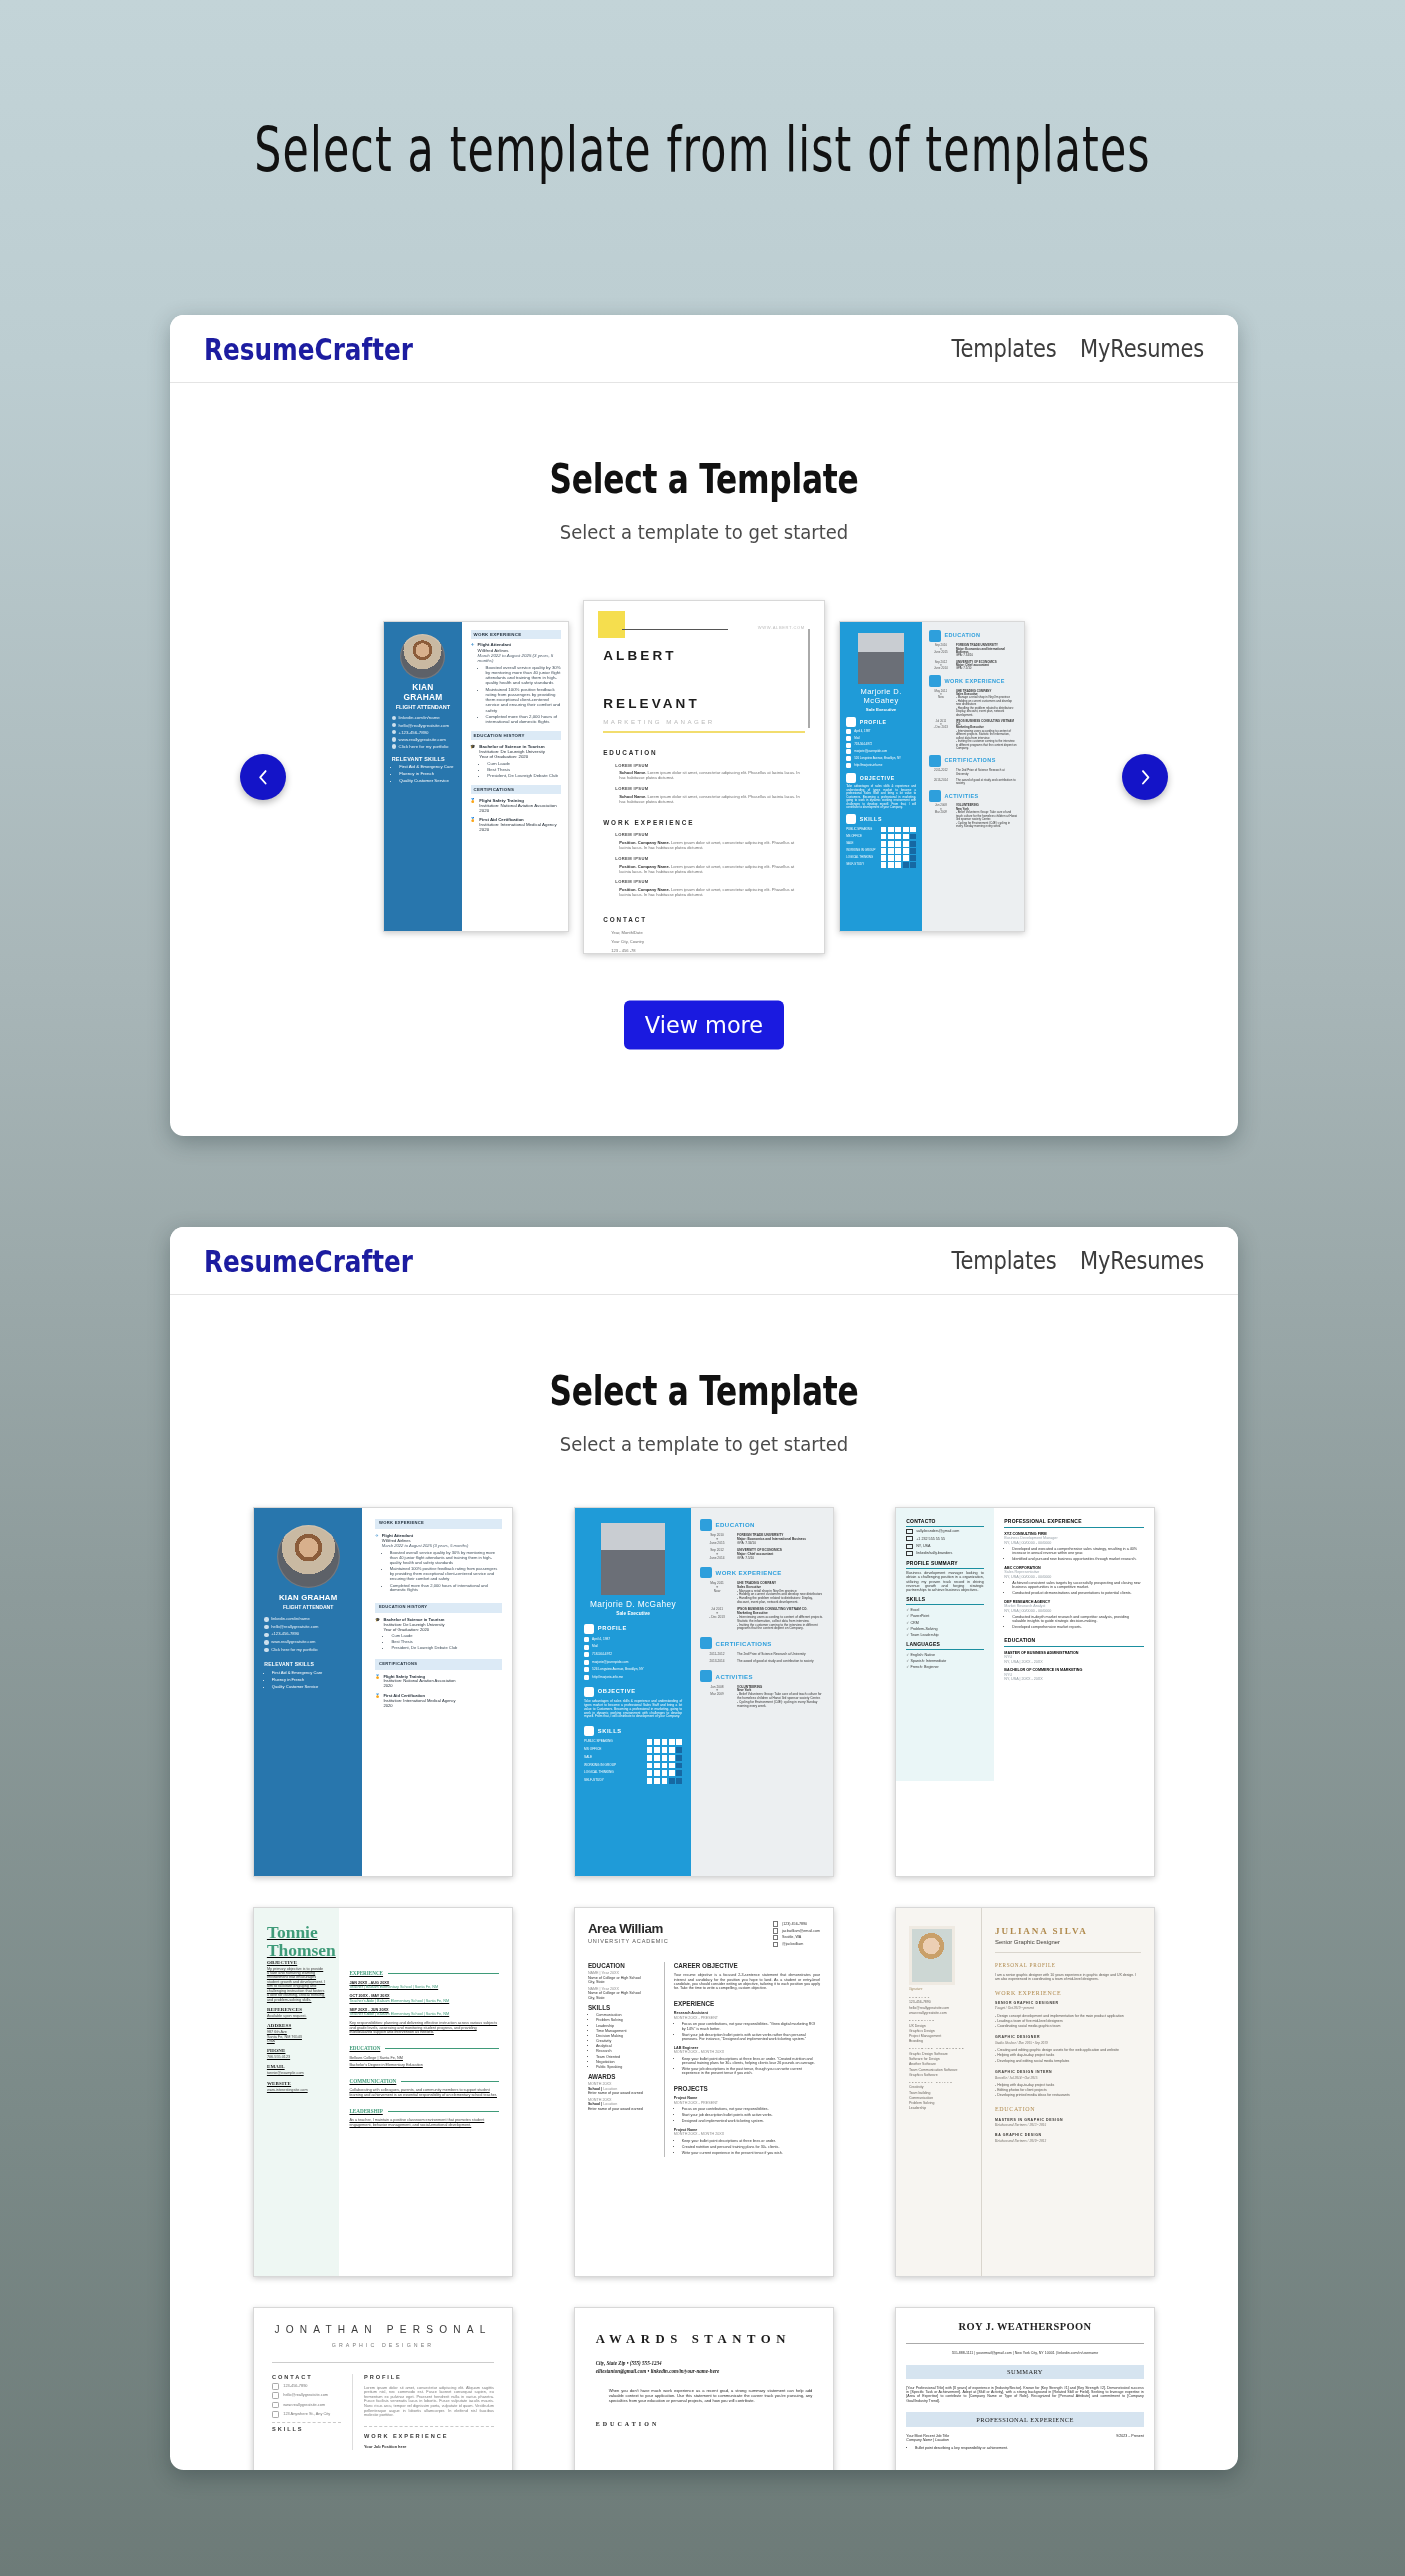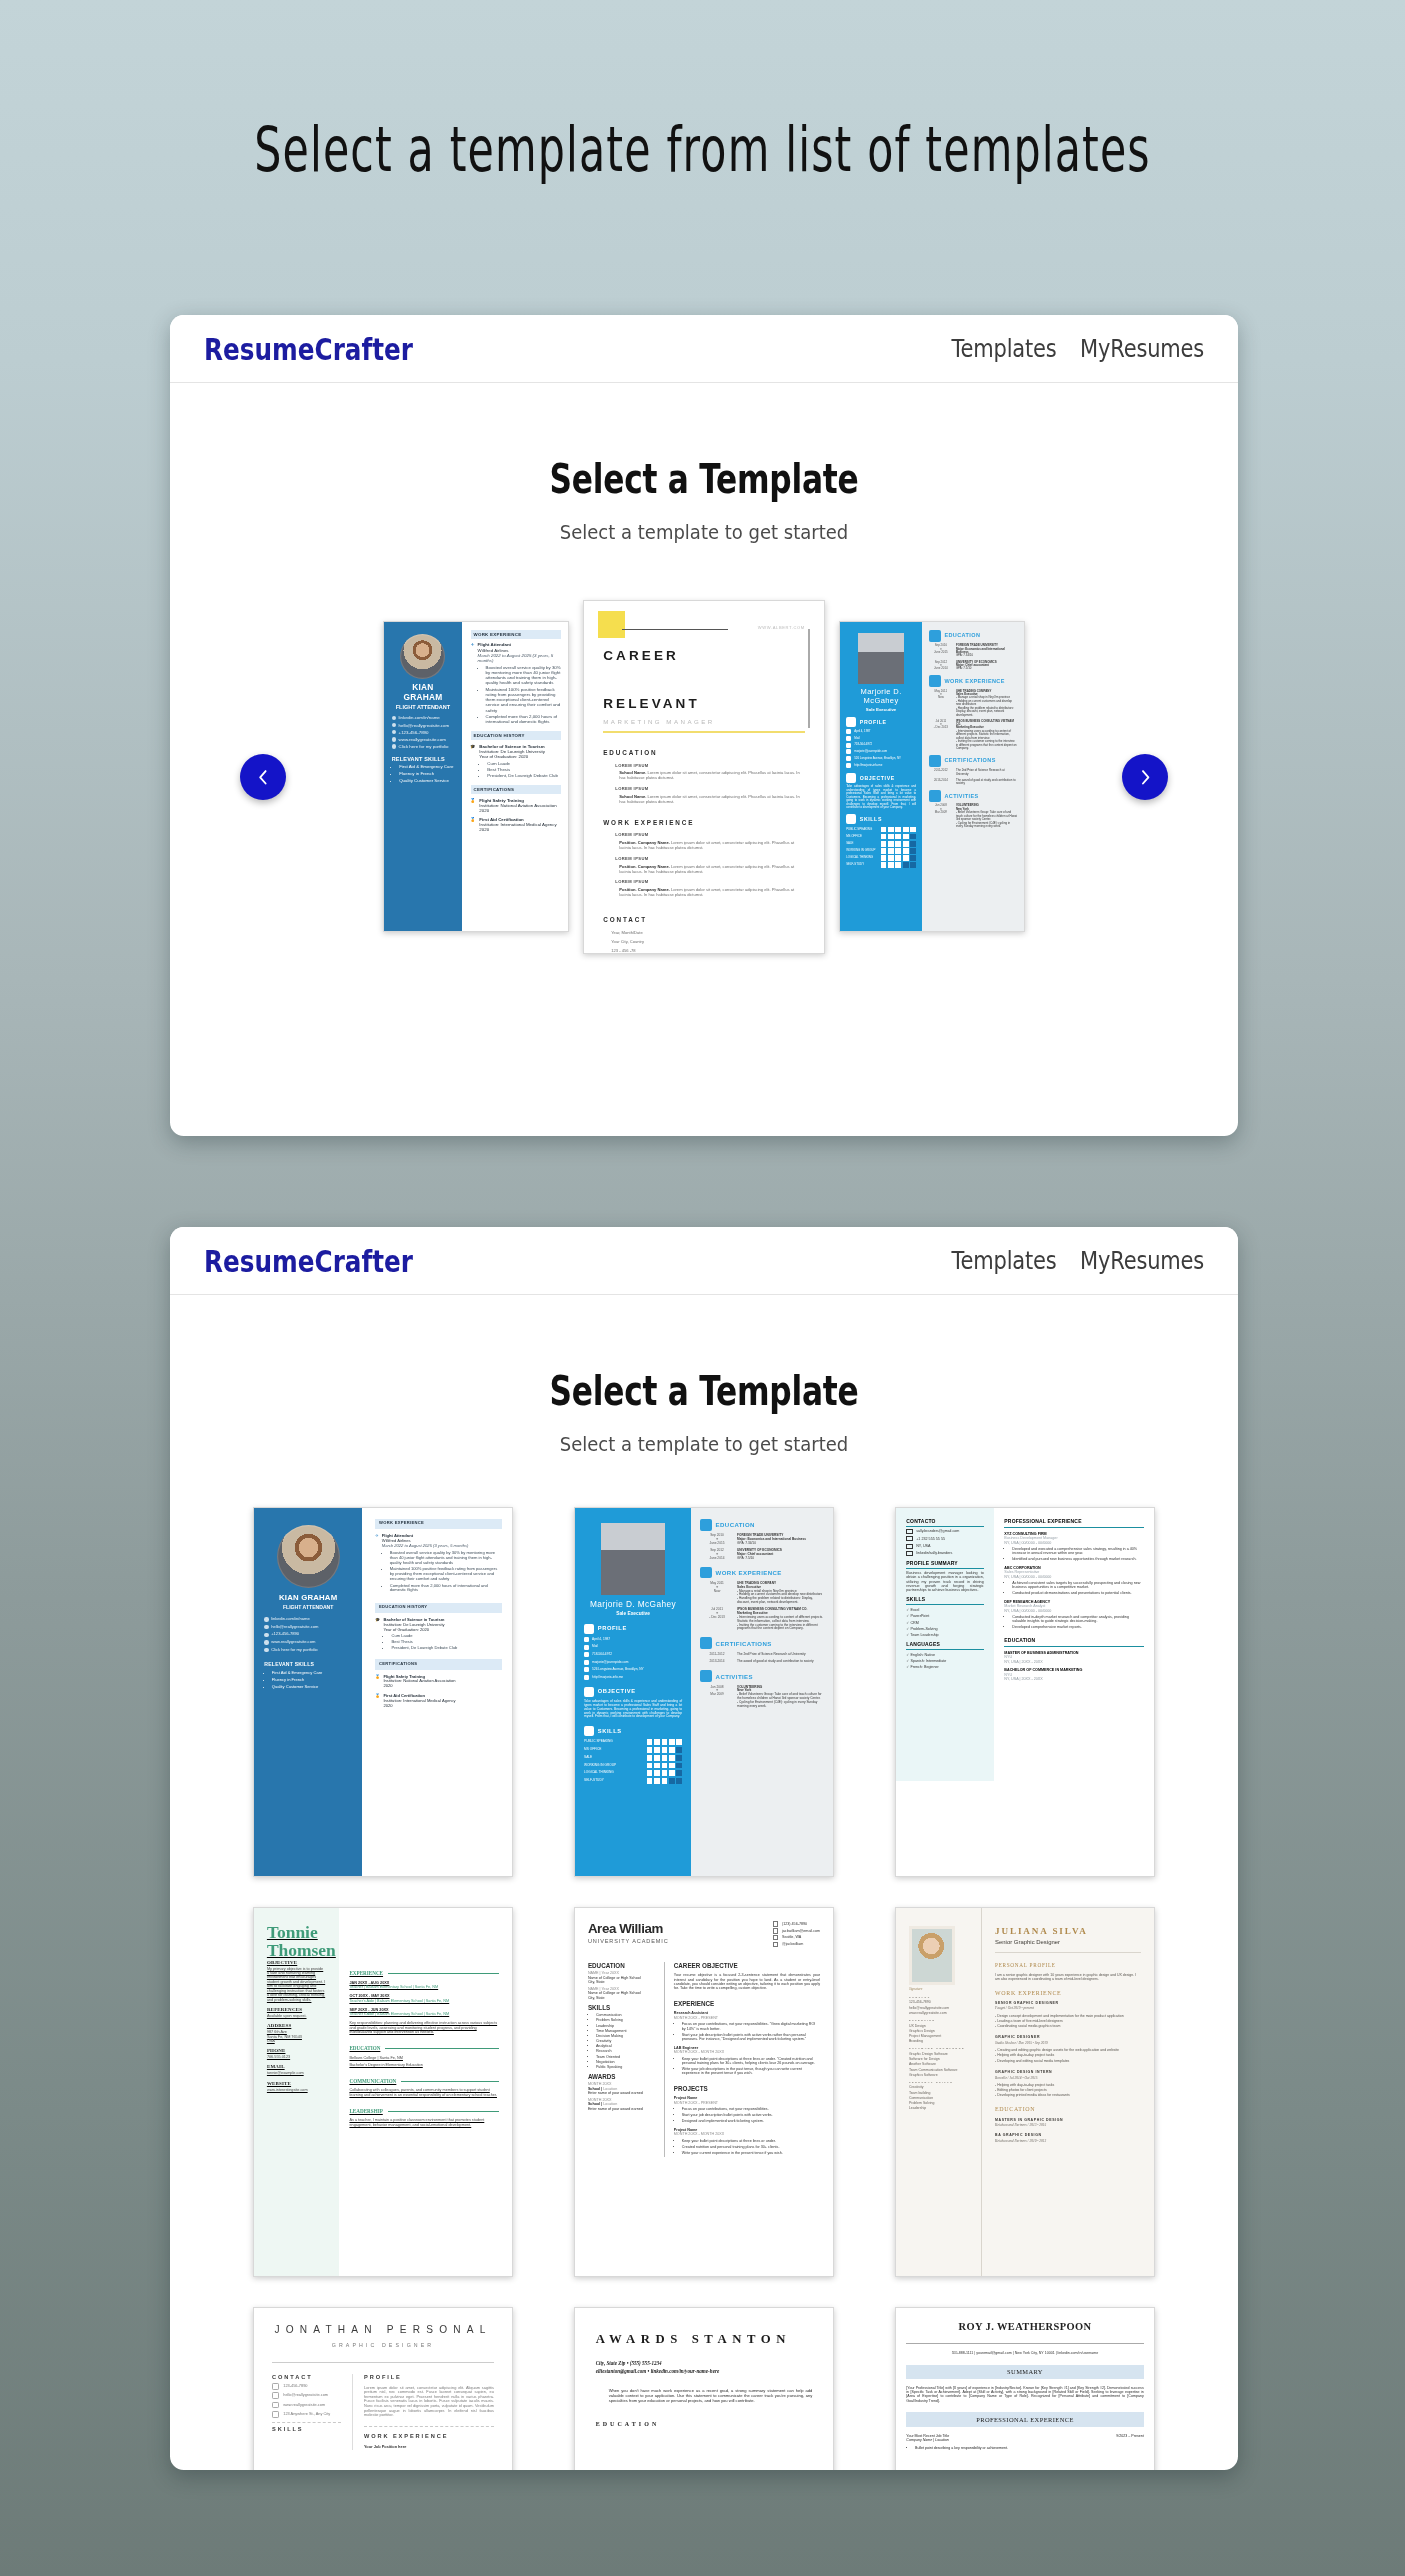--- a/index.html
+++ b/index.html
@@ -386,21 +386,21 @@
           </div>
         </div>
       </div>
 
     <div class="thumb" style="font-size:4.1px">
         <div class="mini albert" id="a1">
           <div class="ysq"></div>
   <div class="rule"></div>
   <div class="url">WWW.ALBERT.COM</div>
   <div class="vline"></div>
-  <div class="nm" style="font-size:3.3em">CAREER</div>
+  <div class="nm" style="font-size:3.3em">ALBERT</div>
   <div class="nm" style="font-size:3.3em">RELEVANT</div>
   <div class="role" style="font-size:1.5em">MARKETING MANAGER</div>
   <div class="ruleY"></div>
   <h4 style="font-size:1.55em">EDUCATION</h4>
   <div class="lorem">LOREM IPSUM</div>
   <div class="body"><b>School Name.</b> Lorem ipsum dolor sit amet, consectetur adipiscing elit. Phasellus at lacinia lacus. In hac habitasse platea dictumst.</div>
           <div class="lorem">LOREM IPSUM</div>
   <div class="body"><b>School Name.</b> Lorem ipsum dolor sit amet, consectetur adipiscing elit. Phasellus at lacinia lacus. In hac habitasse platea dictumst.</div>
   <h4 style="font-size:1.55em;margin-top:7%">WORK EXPERIENCE</h4>
   <div class="lorem">LOREM IPSUM</div>
@@ -578,20 +578,23 @@
         </div>
       </div>
 
     <button class="car-arrow" id="arrow-next">
       <svg viewBox="0 0 24 24">
           <path d="M9 4 L16 12 L9 20" fill="none" stroke="#fff" stroke-width="2.4" stroke-linecap="round" stroke-linejoin="round"></path>
         </svg>
     </button>
   </div>
 
+  <div class="viewmore-wrap">
+    <button class="viewmore">View more</button>
+  </div>
 </div>
 
 <div class="app-card" id="card-two">
 
   <div class="navbar">
     <div class="brand">ResumeCrafter</div>
     <div class="nav-links">
       <div class="nav-link">Templates</div>
       <div class="nav-link">MyResumes</div>
     </div>

